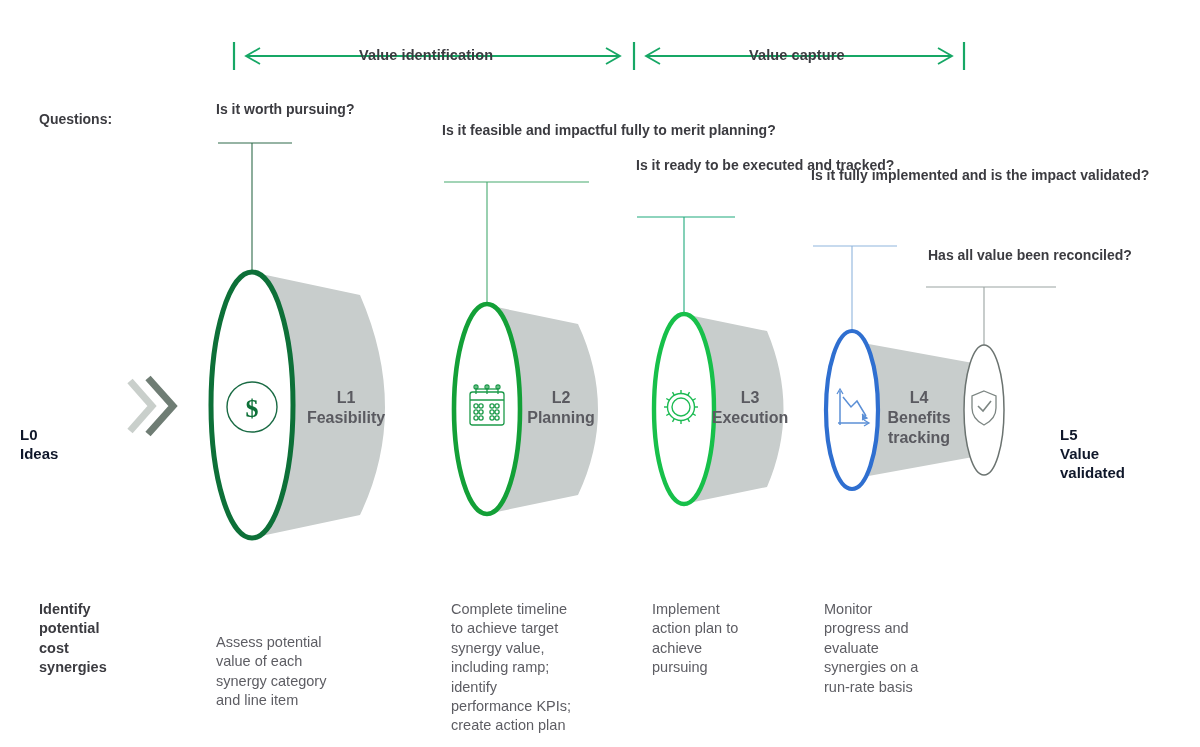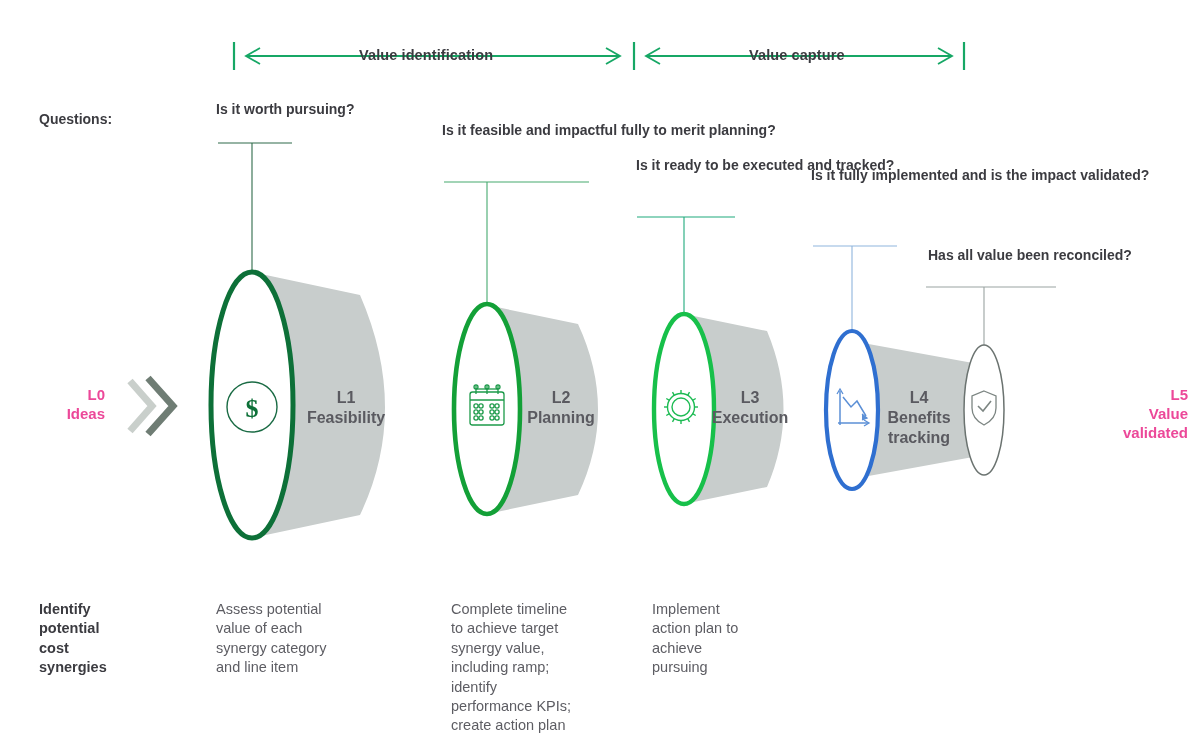--- a/index.html
+++ b/index.html
@@ -50,23 +50,24 @@
     line-height: 19.2px;
     color: #3b3b40;
   }
 
   
   .end-label {
     position: absolute;
     font-size: 15px;
     font-weight: bold;
     line-height: 19px;
-    color: #ec4899;
-    text-align: right;
+    color: #0f172a;
+    text-align: left;
     white-space: pre-line;
+    margin-top: 40px;
   }
 
   
   .desc {
     position: absolute;
     font-size: 14.5px;
     line-height: 19.4px;
     color: #5d5d63;
     white-space: pre-line;
     margin-top: 33px;
@@ -230,29 +231,34 @@
   <div class="end-label" style="left:20px;top:385px;width:85px">L0
 Ideas</div>
   <div class="end-label" style="left:1060px;top:385px;width:128px">L5
 Value
 validated</div>
 
   <div class="desc bold" style="left:39px;top:567px;width:140px">Identify
 potential
 cost
 synergies</div>
-  <div class="desc" style="left:216px;top:567px;width:200px">Assess potential
+  <div class="desc" style="left:216px;top:600px;width:200px">Assess potential
 value of each
 synergy category
 and line item</div>
   <div class="desc" style="left:451px;top:567px;width:170px">Complete timeline
 to achieve target
 synergy value,
 including ramp;
 identify
 performance KPIs;
 create action plan</div>
   <div class="desc" style="left:652px;top:567px;width:160px">Implement
 action plan to
 achieve
 pursuing</div>
+  <div class="desc" style="left:824px;top:567px;width:160px">Monitor
+progress and
+evaluate
+synergies on a
+run-rate basis</div>
 
 </div>
 
 </body></html>

